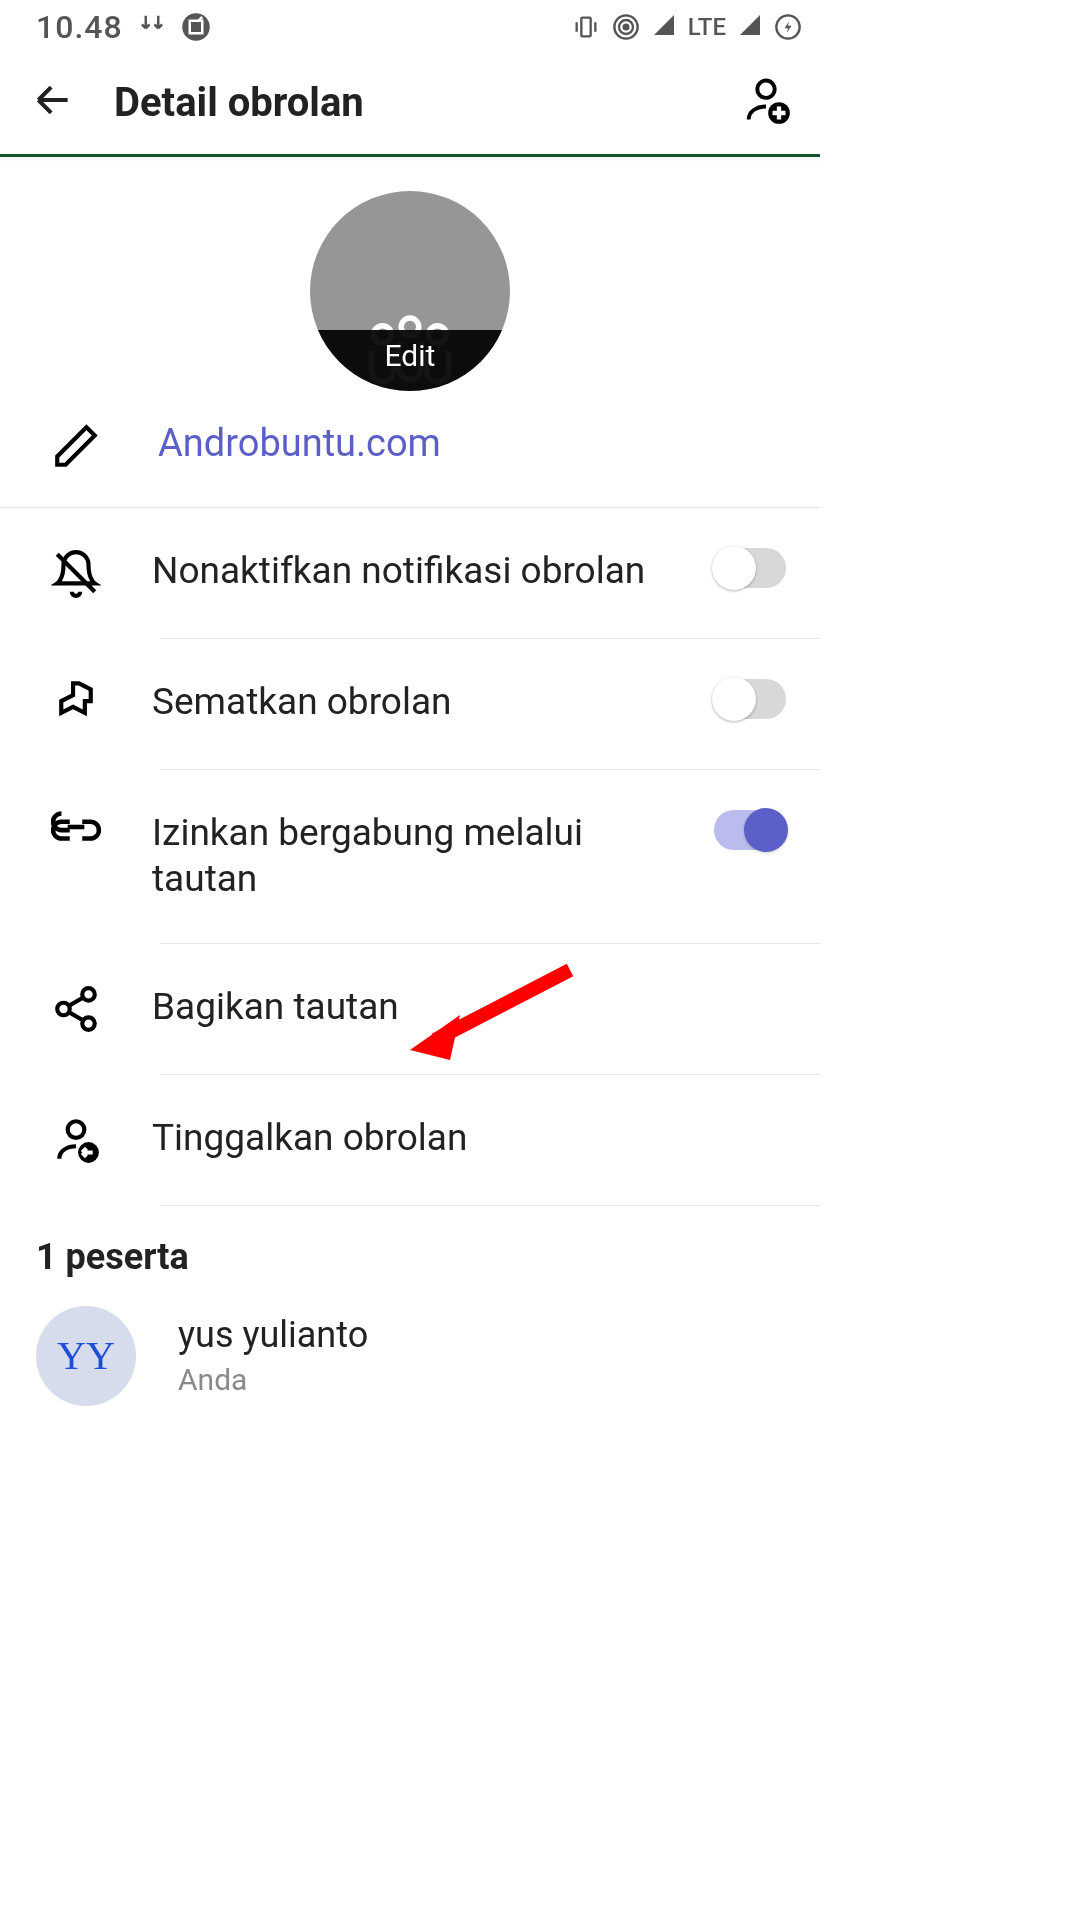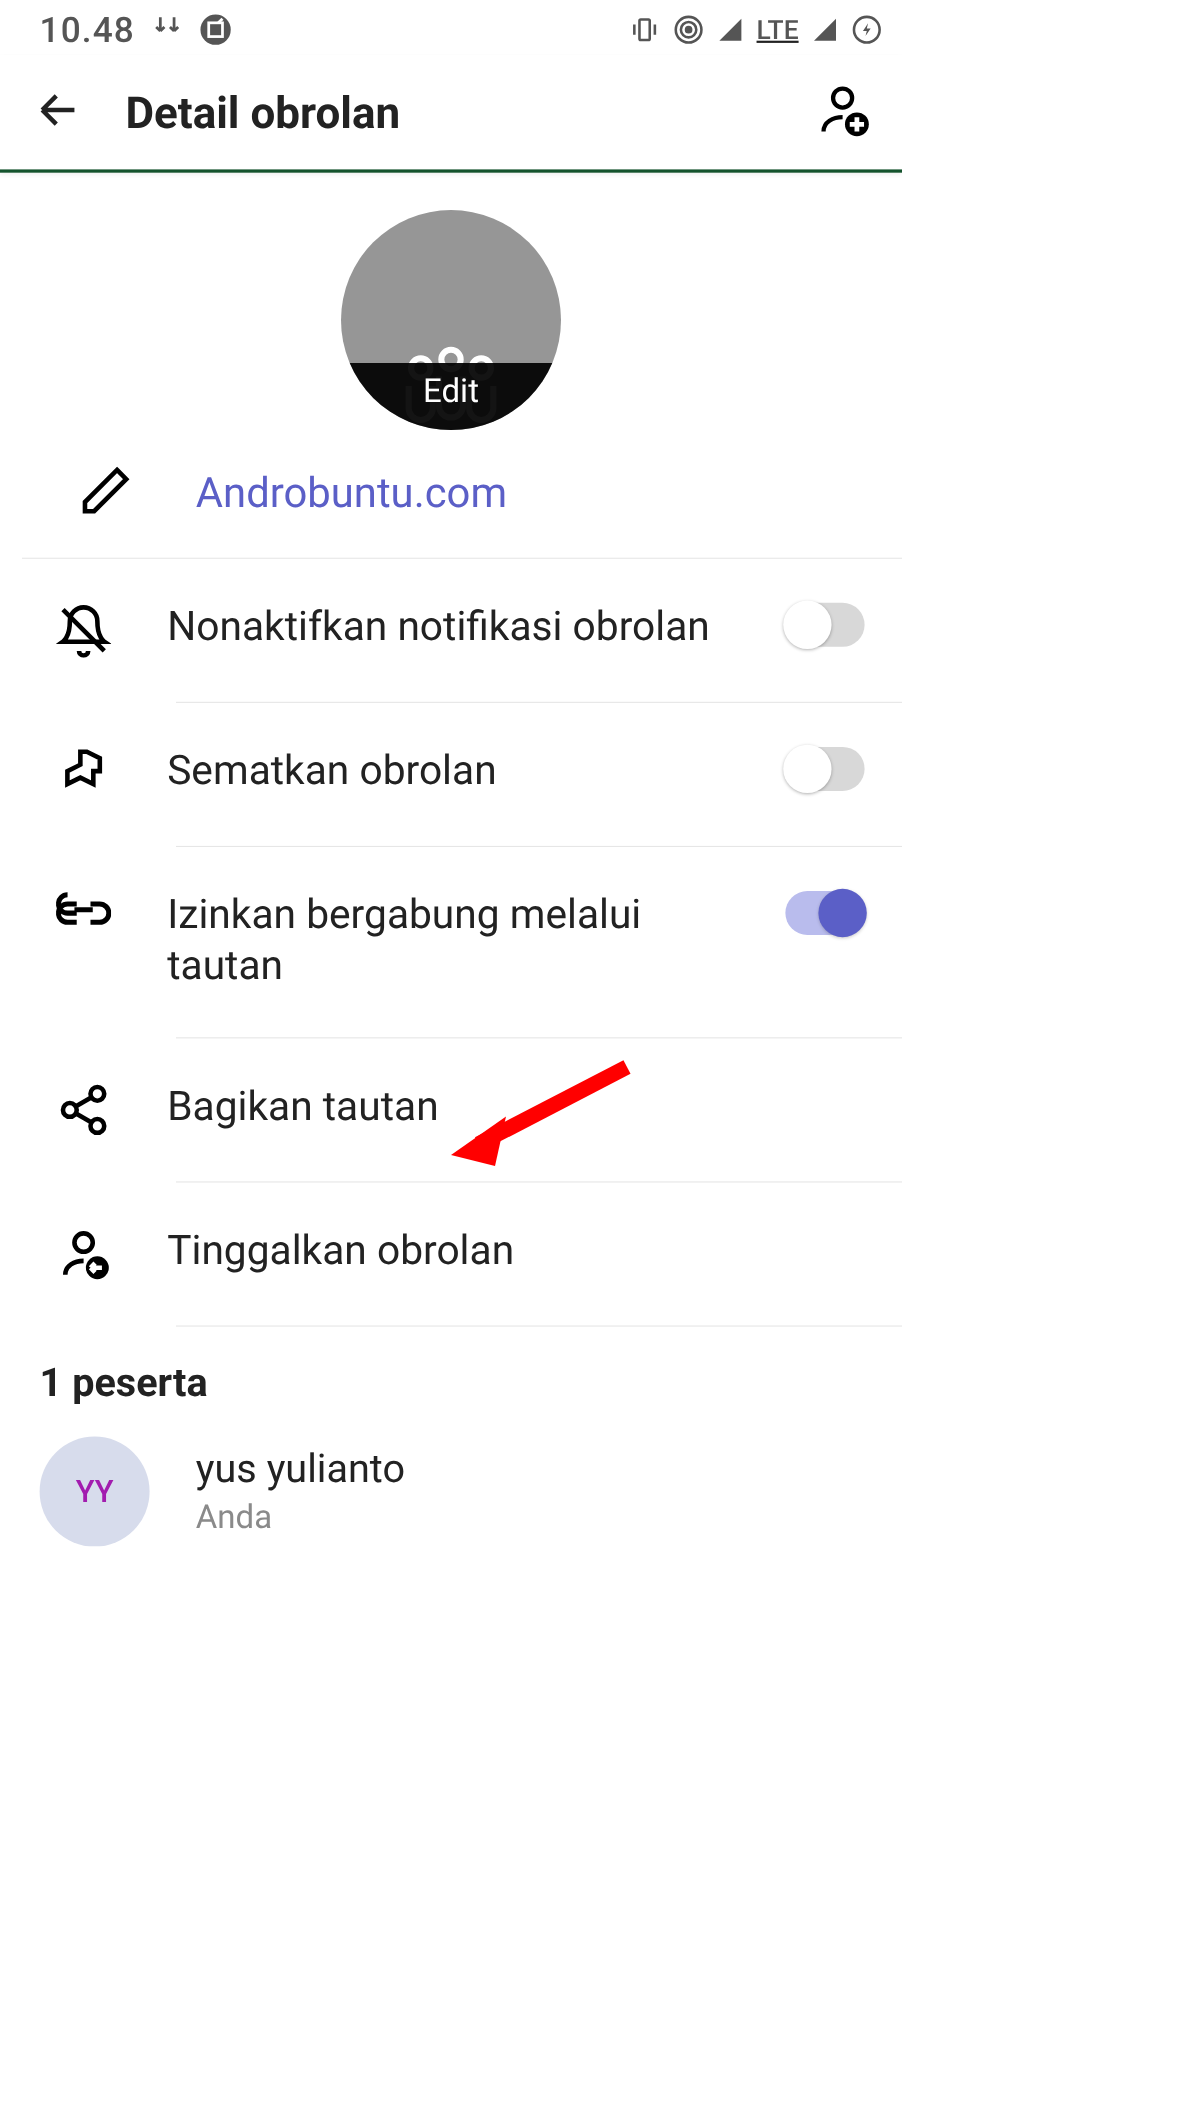--- a/index.html
+++ b/index.html
@@ -10,21 +10,21 @@
     color: #222;
   }
   .status-bar {
     display: flex;
     align-items: center;
     justify-content: space-between;
     padding: 10px 18px 6px 36px;
     height: 50px;
   }
   .status-left { display: flex; align-items: center; gap: 14px; }
-  .status-right { display: flex; align-items: center; gap: 12px; text-decoration: underline; }
+  .status-right { display: flex; align-items: flex-start; gap: 12px; }
   .status-time { font-size: 32px; color: #555; font-weight: 500; letter-spacing: 1px;}
   .status-icon { color: #555; display: inline-flex; }
   .app-header {
     display: flex;
     align-items: center;
     padding: 24px 24px 24px 26px;
     gap: 34px;
     border-bottom: 3px solid #14532d;
     box-shadow: 0 2px 4px rgba(0,0,0,0.06);
     justify-content: center;
@@ -39,24 +39,23 @@
     display: flex; align-items: flex-end; justify-content: center;
   }
   .avatar-edit {
     position: absolute; bottom: 0; left: 0; right: 0;
     background: rgba(0,0,0,0.92); color: #fff;
     text-align: center; font-size: 30px; padding: 8px 0 18px;
   }
   .group-svg { width: 110px; height: 80px; margin-top: -30px;}
 
   .name-row {
-    display: flex; align-items: flex-end; gap: 54px;
+    display: flex; align-items: flex-start; gap: 54px;
     padding: 30px 36px 36px 48px;
     border-bottom: 1px solid #e6e6e6;
-    margin-left: 20px;
   }
   .chat-name { color: #5b5fc7; font-size: 38px; font-weight: 400; }
 
   .options-list {  }
   .option-row {
     display: flex; 
     padding: 40px 34px 40px 48px;
     gap: 48px;
   }
   .option-row + .option-row-sep { border-top: 1px solid #e6e6e6; margin-left: 160px; }
@@ -75,23 +74,23 @@
   .toggle.on .toggle-knob { left: auto; right: -2px; background: #5b5fc7; box-shadow: 0 1px 3px rgba(0,0,0,0.2);}
 
   .section-heading { font-size: 36px; font-weight: 700; padding: 30px 0 16px 36px; }
 
   .participant-row {
     display: flex; align-items: center; gap: 42px;
     padding: 12px 36px 0 36px;
   }
   .participant-avatar {
     width: 100px; height: 100px; border-radius: 50%;
-    background: #d7dcec; color: #a21caf;
+    background: #d7dcec; color: #1d4ed8;
     display: flex; align-items: center; justify-content: center;
-    font-size: 28px; font-weight: 500;
+    font-size: 40px; font-weight: 500; font-family: Liberation Serif, serif;
   }
   .participant-name { font-size: 36px; color: #222; }
   .participant-sub { font-size: 30px; color: #8a8a8a; margin-top: 6px; }
 
   .arrow-overlay {
     position: absolute;
     left: 410px; top: 960px;
     pointer-events: none;
   }
 </style>

